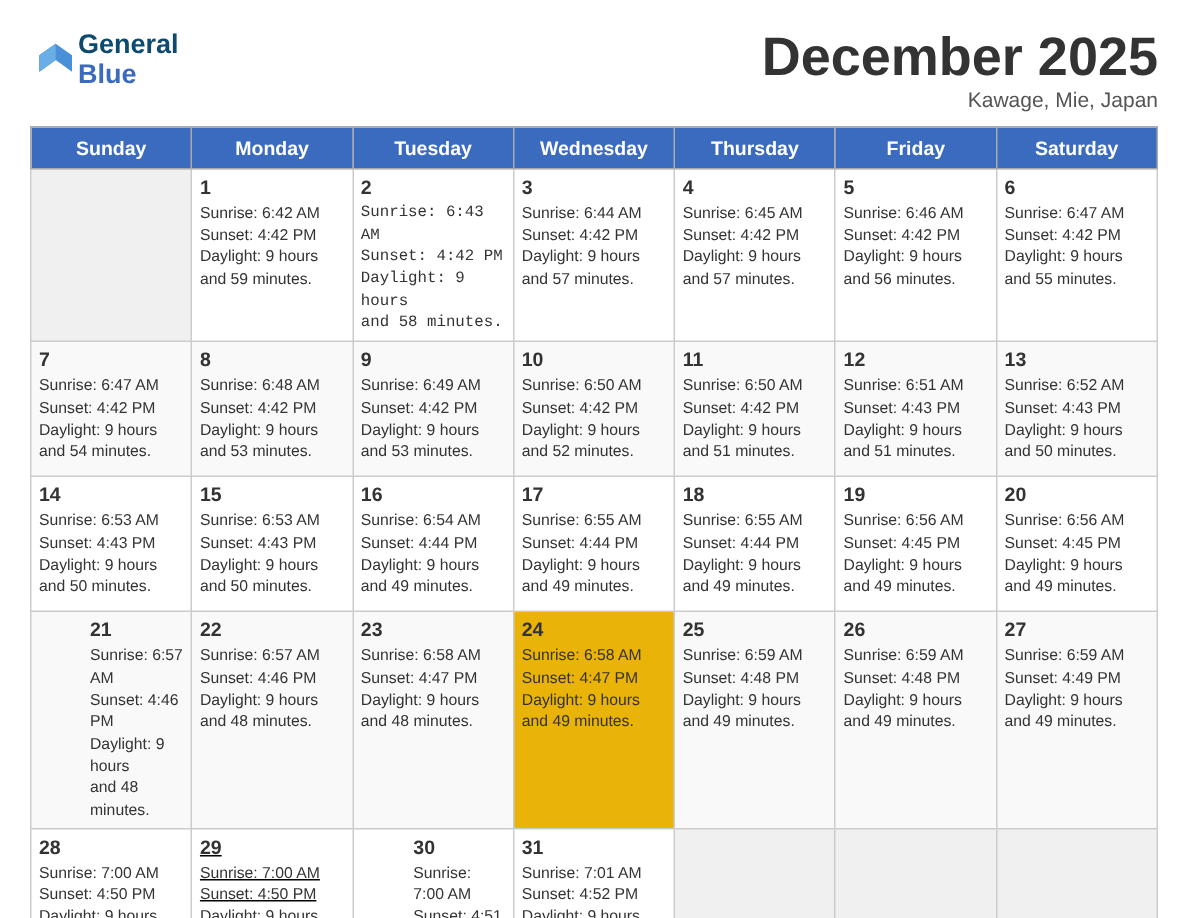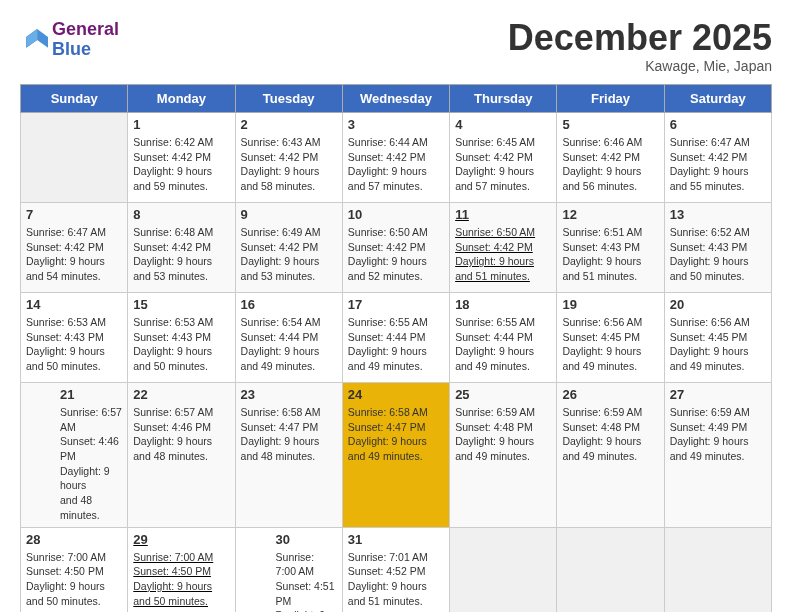--- a/index.html
+++ b/index.html
@@ -21,21 +21,21 @@
       align-items: center;
       gap: 4px;
     }
     .logo-text {
       font-size: 18px;
       font-weight: bold;
       color: #333;
       line-height: 1.1;
     }
     .logo-text span {
-      color: #701a75;
+      color: #0c4a6e;
     }
     .logo-icon {
       width: 28px;
       height: 28px;
     }
     .title-block {
       text-align: right;
     }
     .month-title {
       font-size: 36px;
@@ -125,21 +125,21 @@
         <td class="empty" style="background: rgb(240, 240, 240);"></td>
         <td style="background: rgb(255, 255, 255);">
           <div class="day-number">1</div>
           <div class="day-info" style="white-space: pre-line;">Sunrise: 6:42 AM
 Sunset: 4:42 PM
 Daylight: 9 hours
 and 59 minutes.</div>
         </td>
         <td style="background: rgb(255, 255, 255);">
           <div class="day-number">2</div>
-          <div class="day-info" style="white-space: pre-line;">Sunrise: 6:43 AM
+          <div class="day-info" style="white-space: pre-line; font-family: Liberation Mono, monospace;">Sunrise: 6:43 AM
 Sunset: 4:42 PM
 Daylight: 9 hours
 and 58 minutes.</div>
         </td>
         <td style="background: rgb(255, 255, 255);">
           <div class="day-number">3</div>
           <div class="day-info" style="white-space: pre-line;">Sunrise: 6:44 AM
 Sunset: 4:42 PM
 Daylight: 9 hours
 and 57 minutes.</div>
@@ -188,21 +188,21 @@
 Daylight: 9 hours
 and 53 minutes.</div>
         </td>
         <td style="background: rgb(249, 249, 249);">
           <div class="day-number">10</div>
           <div class="day-info" style="white-space: pre-line;">Sunrise: 6:50 AM
 Sunset: 4:42 PM
 Daylight: 9 hours
 and 52 minutes.</div>
         </td>
-        <td style="background: rgb(249, 249, 249); text-decoration: underline;">
+        <td style="background: rgb(249, 249, 249);">
           <div class="day-number">11</div>
           <div class="day-info" style="white-space: pre-line;">Sunrise: 6:50 AM
 Sunset: 4:42 PM
 Daylight: 9 hours
 and 51 minutes.</div>
         </td>
         <td style="background: rgb(249, 249, 249);">
           <div class="day-number">12</div>
           <div class="day-info" style="white-space: pre-line;">Sunrise: 6:51 AM
 Sunset: 4:43 PM

